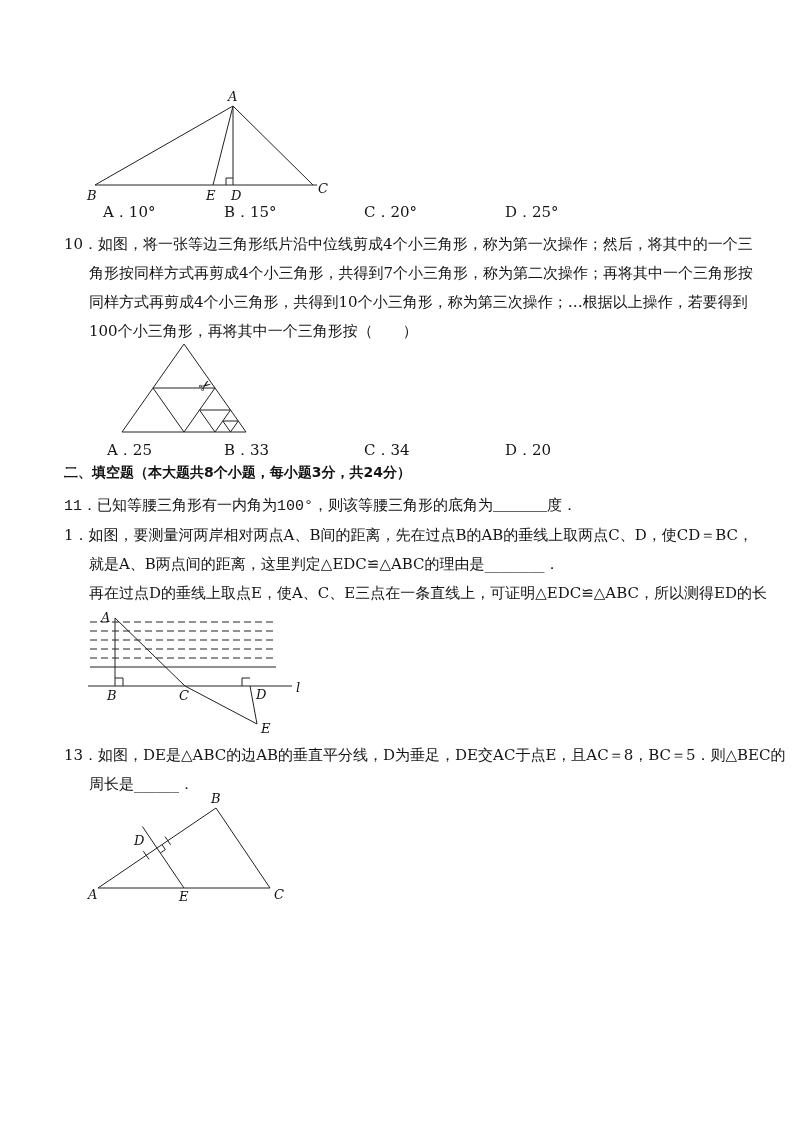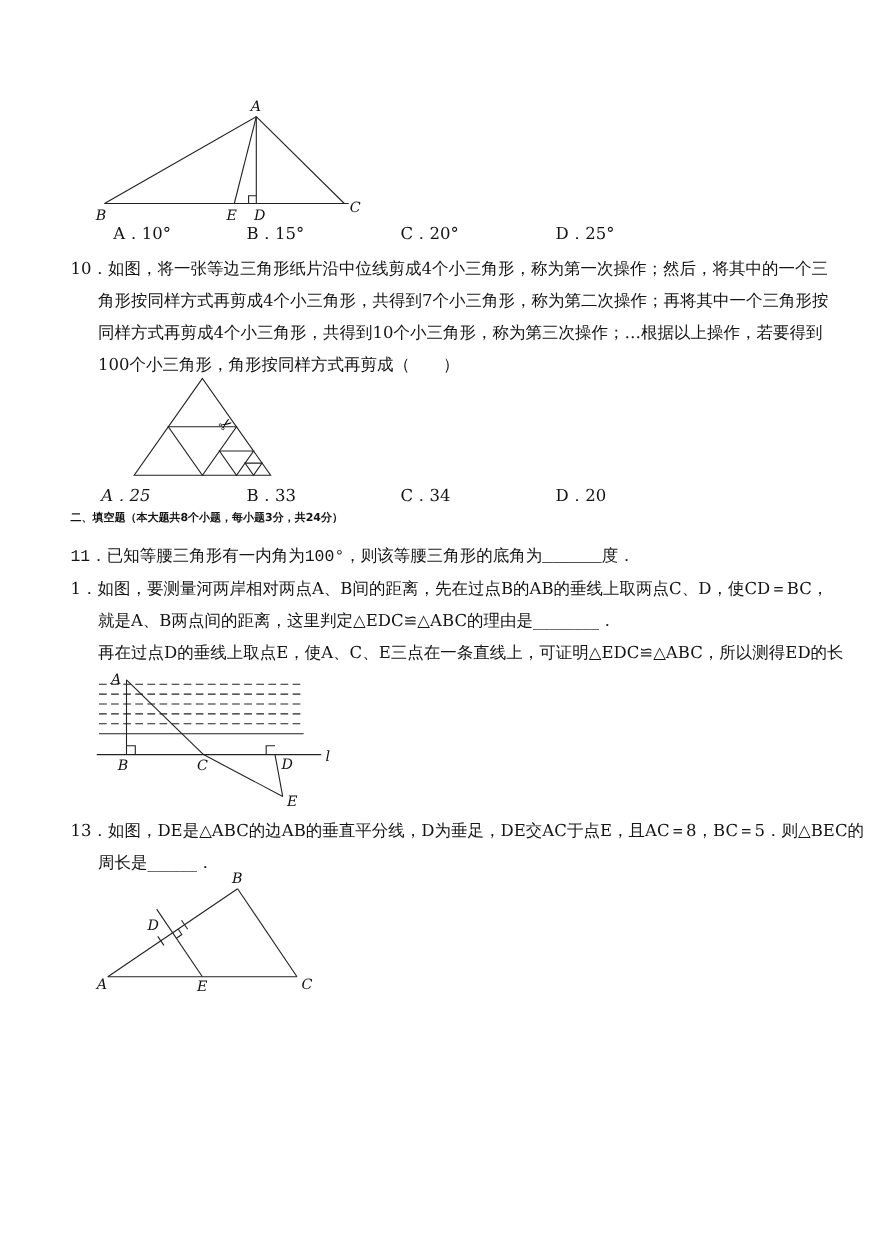--- a/index.html
+++ b/index.html
@@ -15,21 +15,21 @@
     overflow: hidden;
   }
   .qblock { position: absolute; }
   .qline { line-height: 29px; white-space: nowrap; }
   .qline.cont { padding-left: 25px; }
   .opt { position: absolute; line-height: 20px; white-space: nowrap; }
   .section-title {
     position: absolute;
     font-family: "DejaVu Sans", "Liberation Sans", sans-serif;
     font-weight: 700;
-    font-size: 10px;
+    font-size: 14px;
     white-space: nowrap;
   }
   svg { position: absolute; overflow: visible; }
   svg line, svg polyline, svg polygon, svg path {
     stroke: #222222;
     stroke-width: 1;
     fill: none;
   }
   svg text {
     font-family: "DejaVu Serif", "Liberation Serif", serif;
@@ -65,32 +65,32 @@
 
   <span class="opt" style="left:103px; top:202px;">A．10°</span>
   <span class="opt" style="left:224px; top:202px;">B．15°</span>
   <span class="opt" style="left:364px; top:202px;">C．20°</span>
   <span class="opt" style="left:505px; top:202px;">D．25°</span>
 
   <div class="qblock" style="left:64px; top:230px;">
     <div class="qline">10．如图，将一张等边三角形纸片沿中位线剪成4个小三角形，称为第一次操作；然后，将其中的一个三</div>
     <div class="qline cont">角形按同样方式再剪成4个小三角形，共得到7个小三角形，称为第二次操作；再将其中一个三角形按</div>
     <div class="qline cont">同样方式再剪成4个小三角形，共得到10个小三角形，称为第三次操作；…根据以上操作，若要得到</div>
-    <div class="qline cont">100个小三角形，角形按同样方式再剪成（　　）</div>
+    <div class="qline cont">100个小三角形，再将其中一个三角形按（　　）</div>
   </div>
 
   <svg style="left:112px; top:338px;" width="150" height="100" viewBox="0 0 150 100">
     <polygon points="72,6 10,94 134,94"></polygon>
     <polygon points="41,50 103,50 72,94"></polygon>
     <polygon points="87.5,72 118.5,72 103,94"></polygon>
     <polygon points="110.75,83 126.25,83 118.5,94"></polygon>
     <text class="scissors" x="88" y="54" transform="rotate(-35 92 50)">✂</text>
   </svg>
 
-  <span class="opt" style="left:92px; top:440px;font-style:italic;">A．25</span>
+  <span class="opt" style="left:107px; top:440px;">A．25</span>
   <span class="opt" style="left:224px; top:440px;">B．33</span>
   <span class="opt" style="left:364px; top:440px;">C．34</span>
   <span class="opt" style="left:505px; top:440px;">D．20</span>
 
   <div class="section-title" style="left:64px; top:464px;">二、填空题（本大题共8个小题，每小题3分，共24分）</div>
 
   <div class="qblock" style="left:64px; top:492px;font-family:Liberation Mono, monospace;">
     <div class="qline">11．已知等腰三角形有一内角为100°，则该等腰三角形的底角为______度．</div>
   </div>
 

